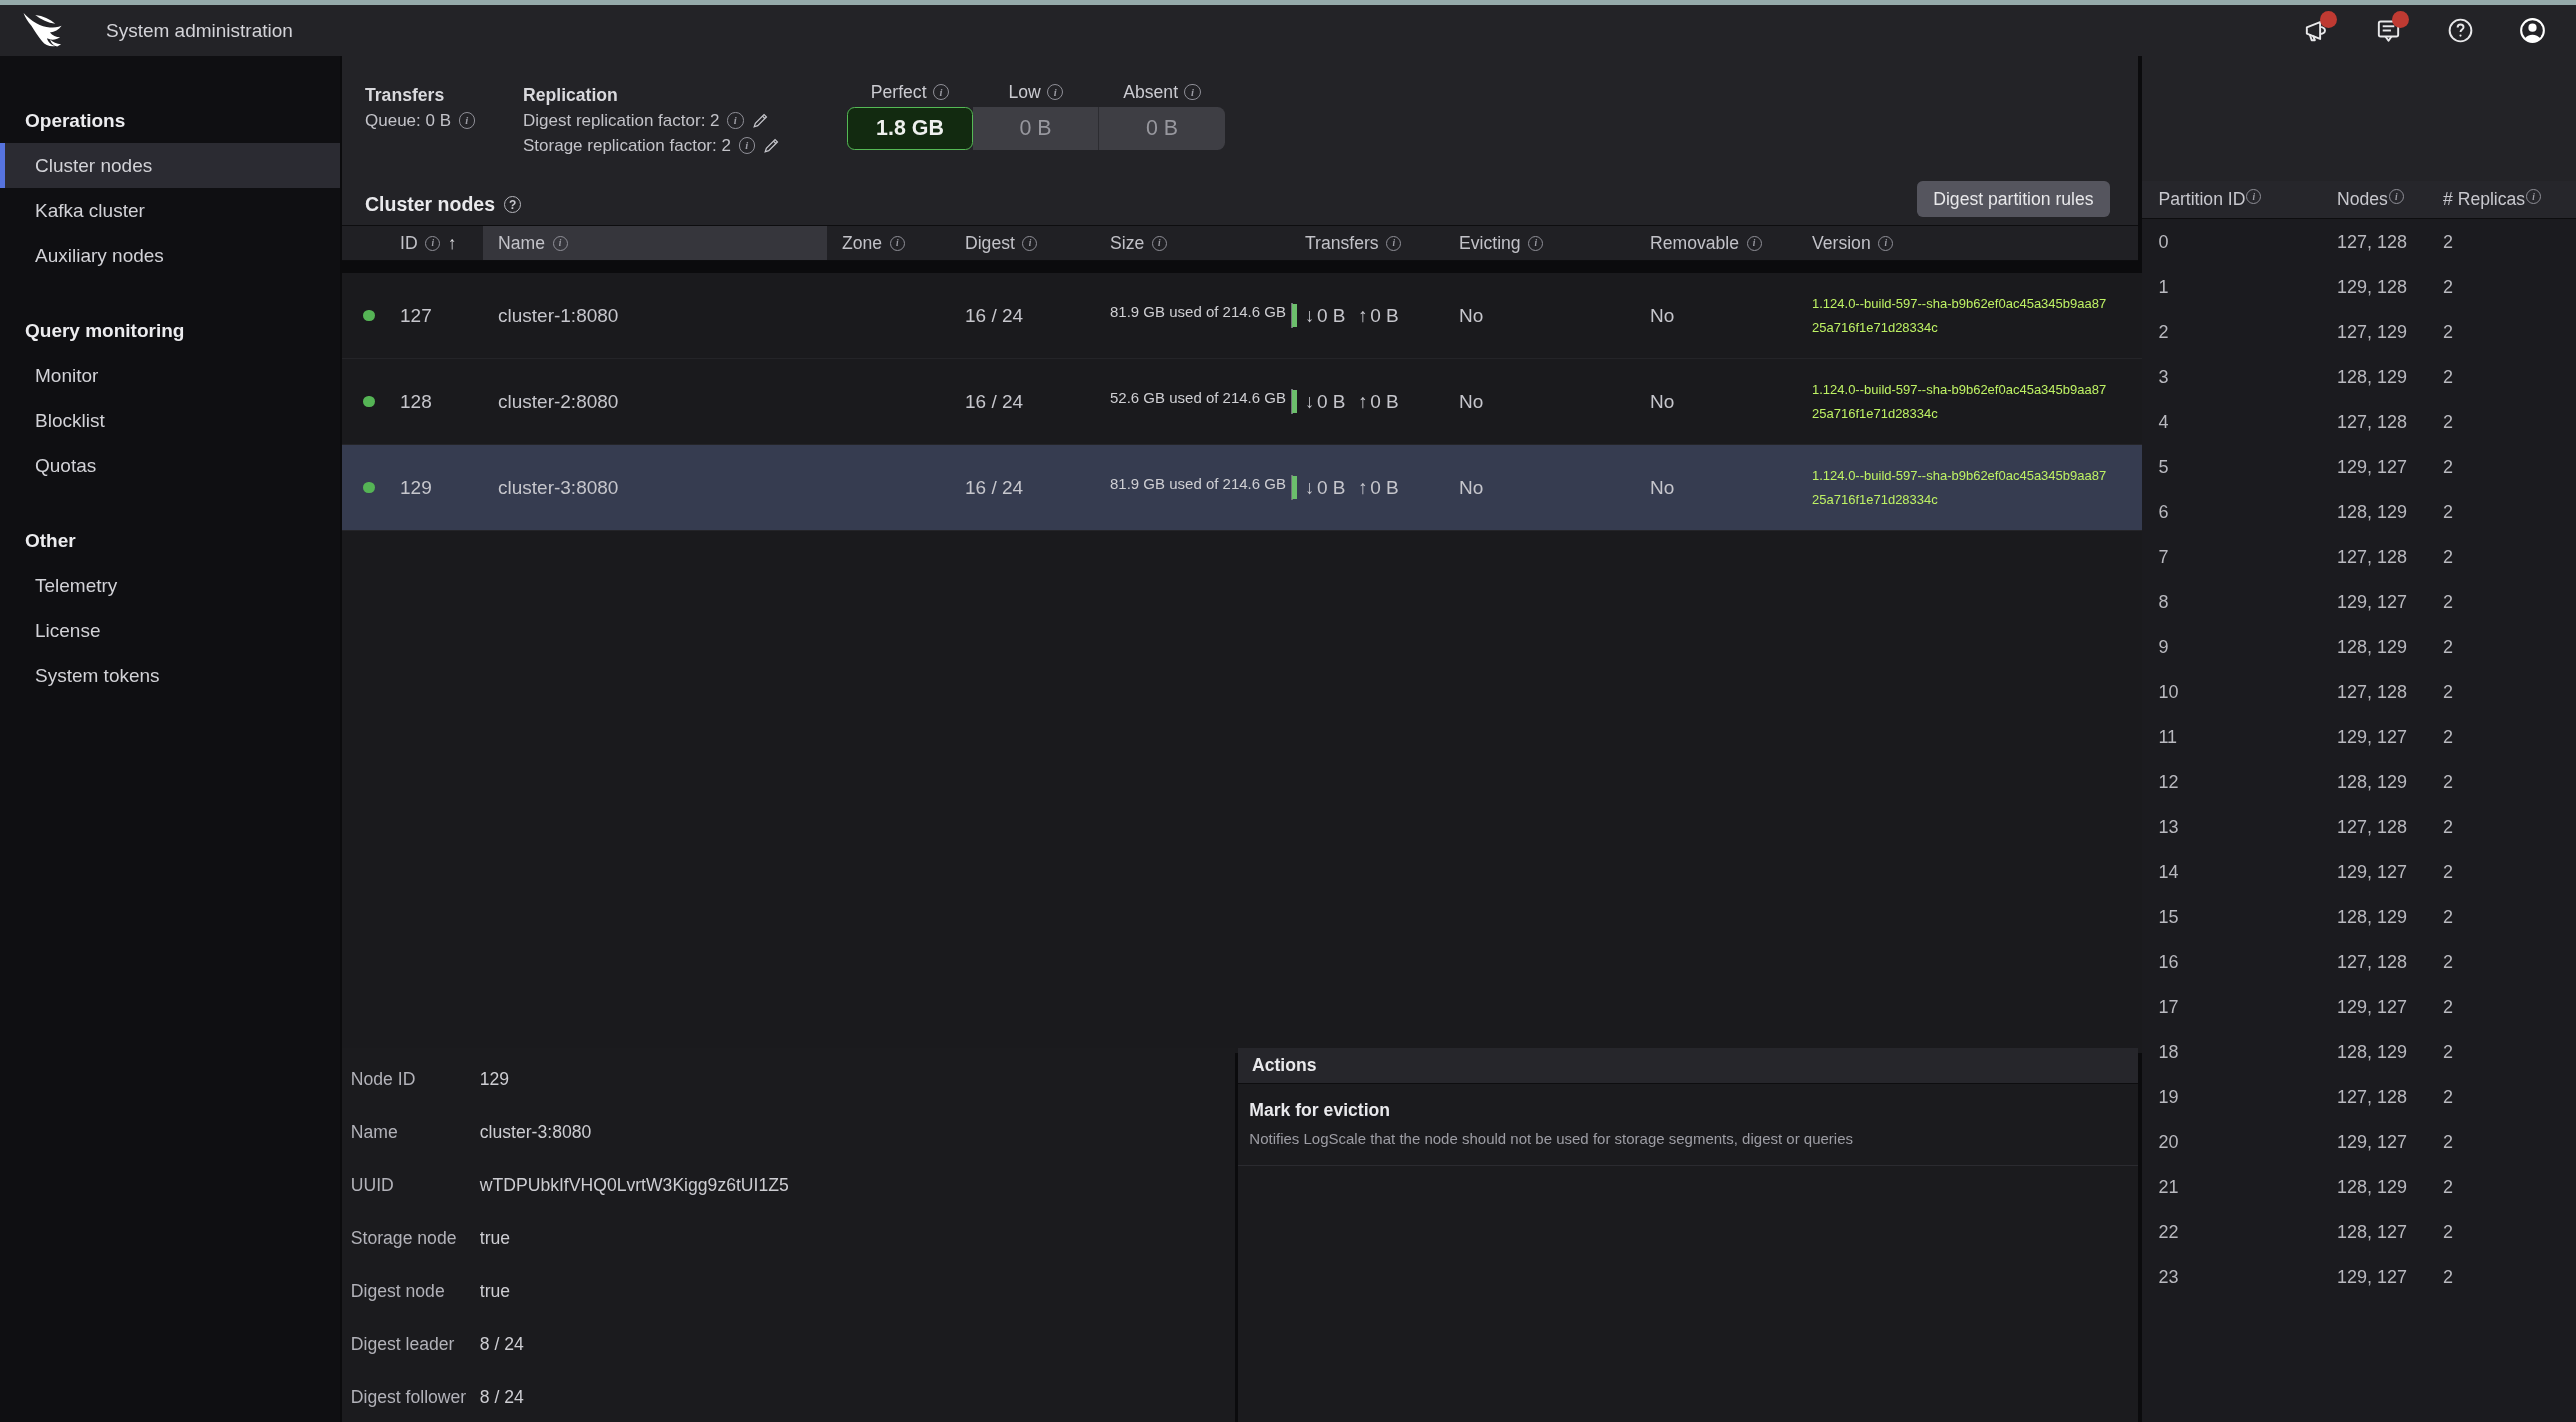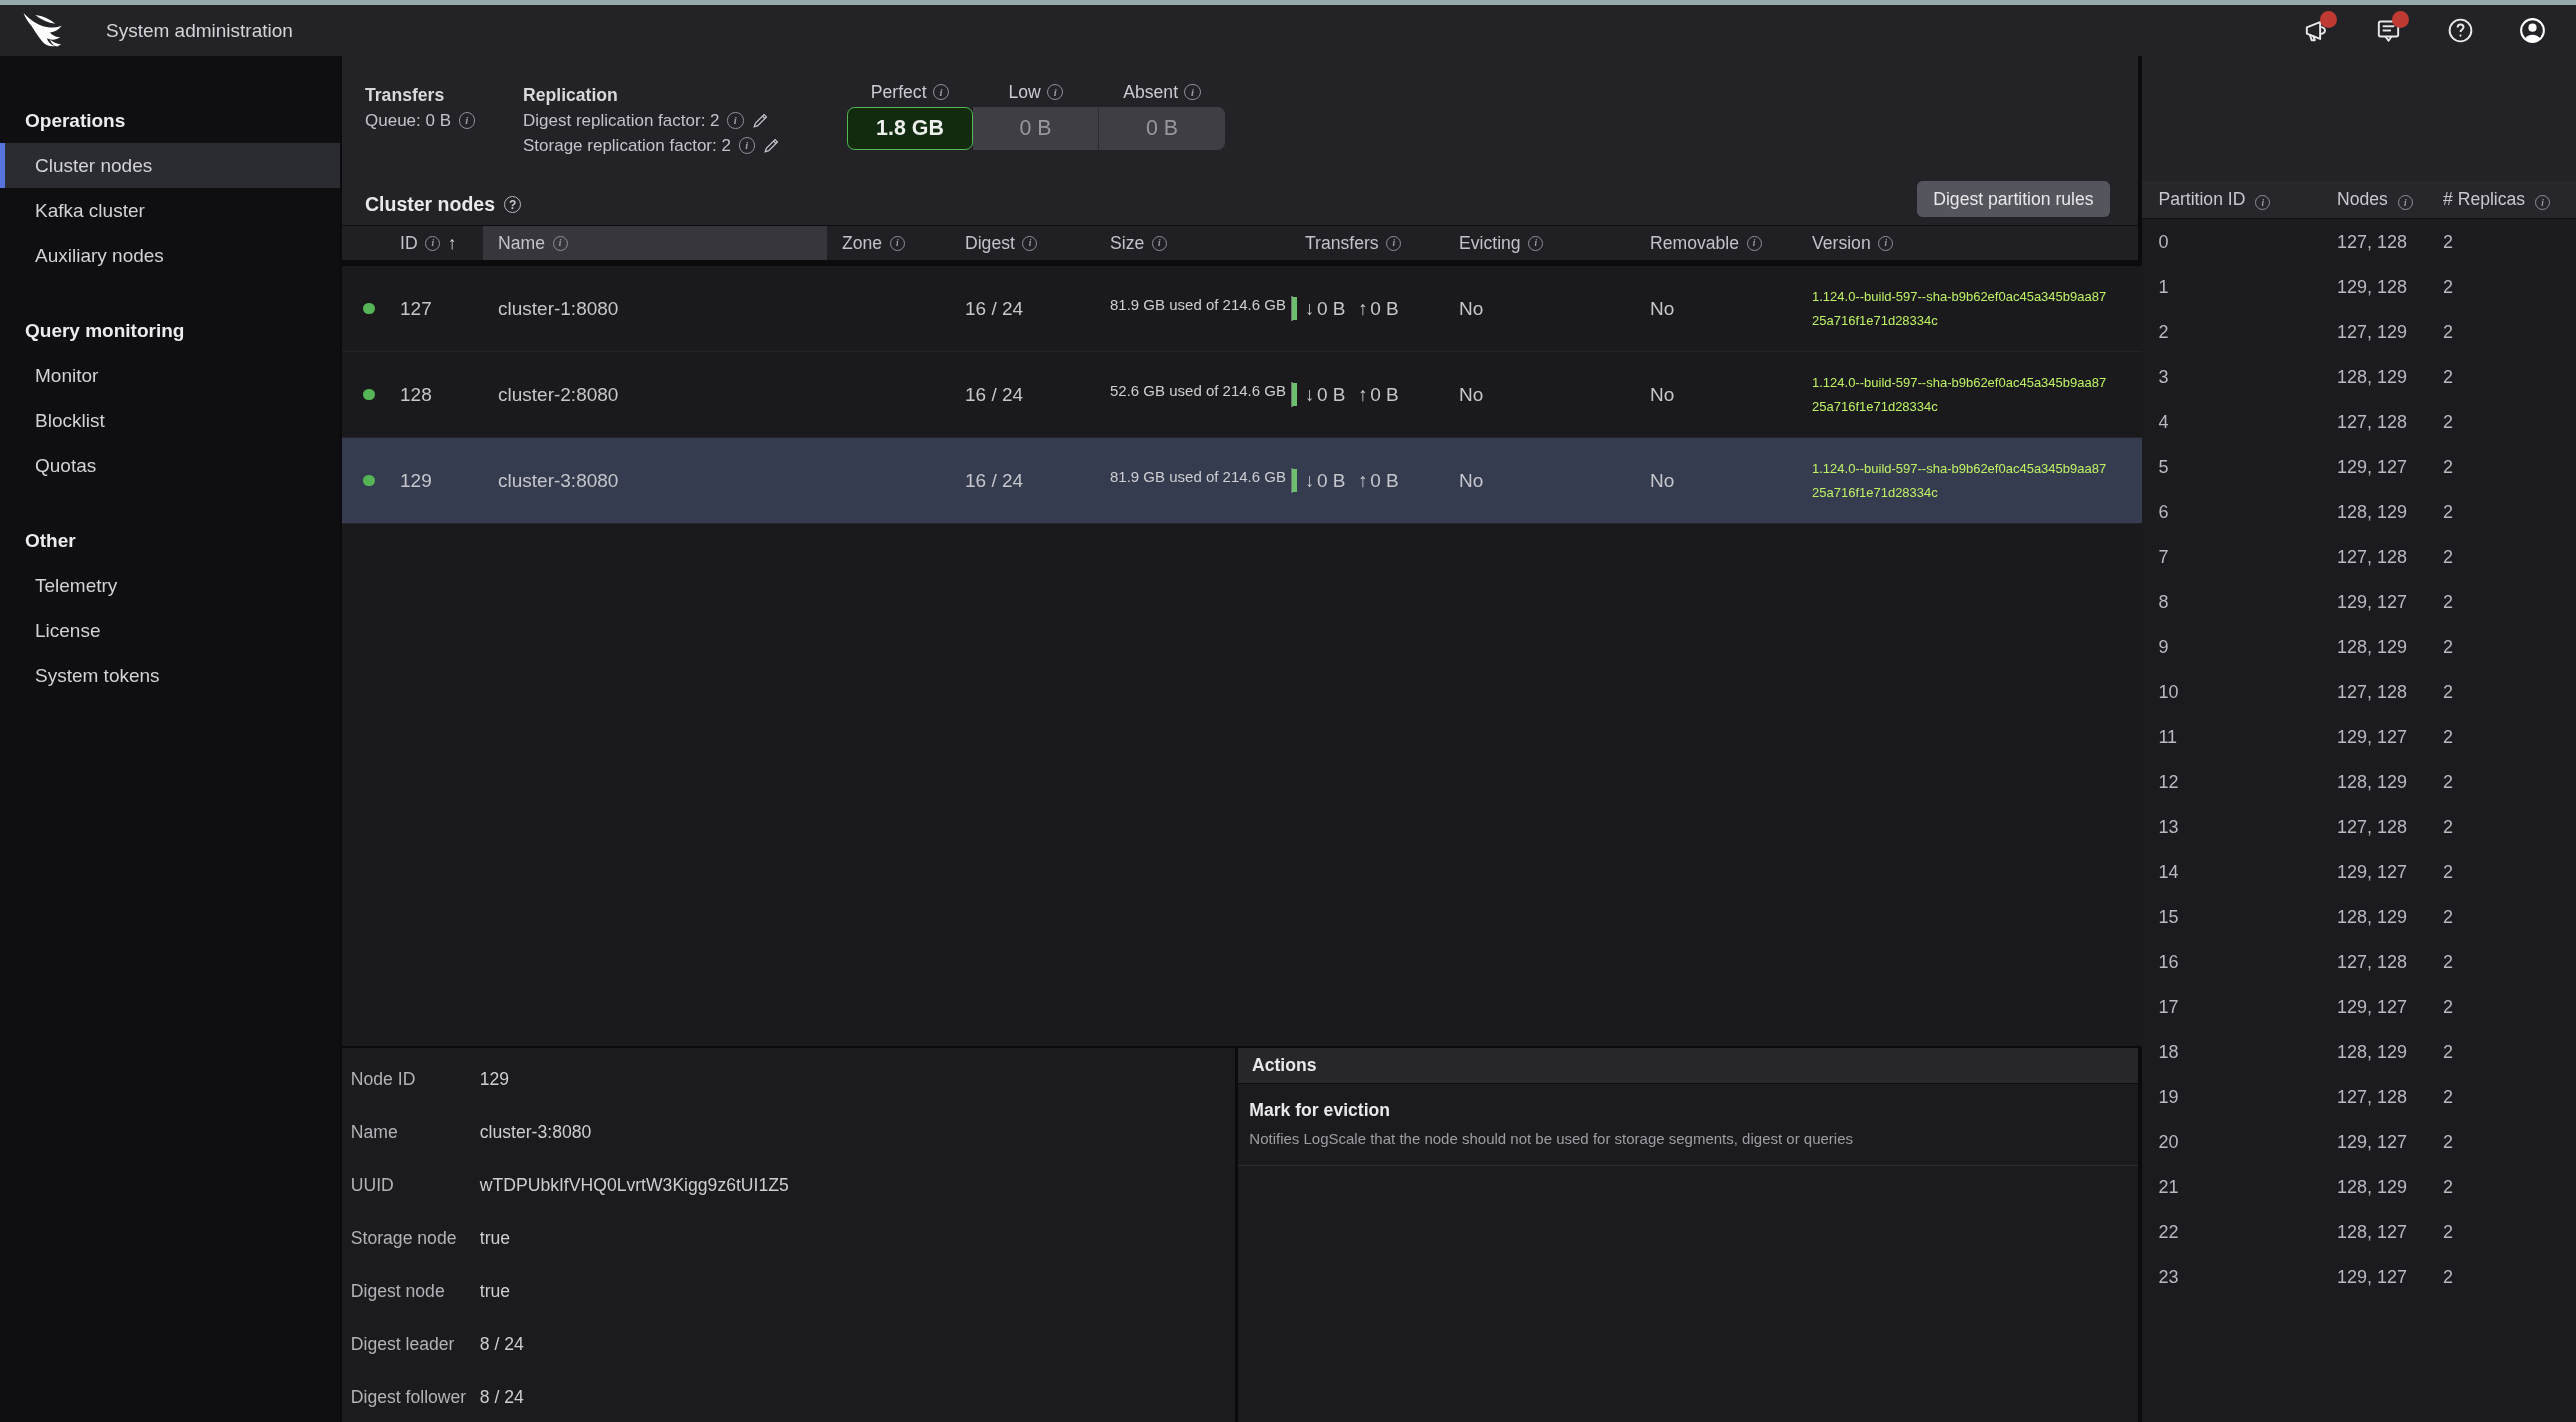--- a/index.html
+++ b/index.html
@@ -60,21 +60,21 @@
              border-radius:5.7px; display:flex; align-items:center; font-size:17.6px; color:#e8e8ea; cursor:pointer; }
 
   
   .grid-cols { display:grid; grid-template-columns:43px 98px 344px 123px 145px 195px 154px 191px 162px 1fr; }
   .thead { left:342px; top:225px; width:1796px; height:36px; background:#202024;
            border-top:1.9px solid #0d0d0f; border-bottom:1.9px solid #0d0d0f; font-size:17.6px; color:#c2c2c8; }
   .thead .hcell { display:flex; align-items:center; gap:7.6px; padding-left:15px; height:100%; cursor:pointer; }
   .thead .hcell.name-col { background:#36363c; }
   .thead .i-ic { width:15px; height:15px; font-size:9.4px; }
   .sort-arrow { font-size:17.6px; color:#dcdce0; }
-  .rows-area { left:342px; top:266px; width:1840px; height:780px; background:#1a1a1d; }
+  .rows-area { left:342px; top:273px; width:1840px; height:780px; background:#1a1a1d; }
   .crow { height:86px; align-items:center; background:#1a1a1d; border-bottom:0.6px solid #242428;
           font-size:19px; color:#c6c6cc; cursor:pointer; }
   .crow.selected { background:#363c50; }
   .cell { padding-left:15px; }
   .dot { width:11.3px; height:11.3px; border-radius:50%; background:#55b455; margin-left:21.4px; }
   .size-wrap { display:flex; flex-direction:row; gap:5px; }
   .size-label { font-size:15px; color:#cfcfd3; white-space:nowrap; }
   .bar { position:relative; width:148px; height:25px; border:1.3px solid #73737a; background:#27272a; }
   .bar-fill { position:absolute; left:0; top:0; bottom:0; background:#47474c; }
   .bar-green { position:absolute; left:0; top:0; bottom:0; width:5px; background:#6cbf6c; }
@@ -94,21 +94,21 @@
   .action-item { padding:16.4px 15px 17.6px 11.3px; border-bottom:1.3px solid #2b2b30; cursor:pointer; }
   .action-title { font-size:17.6px; font-weight:700; color:#e9e9ec; }
   .action-desc { margin-top:8.8px; font-size:15px; color:#9d9da4; }
 
   
   .right-panel { left:2142px; top:56px; width:434px; height:1366px; background:#1b1b1f; }
   .rp-spacer { height:125px; background:#232327; }
   .rp-header { height:38px; background:#26262b; border-bottom:1.9px solid #0d0d0f;
                display:grid; grid-template-columns:195px 106px 1fr; align-items:center;
                font-size:17.6px; color:#c8c8ce; }
-  .rp-header .hcell { display:flex; align-items:flex-end; gap:10px; }
+  .rp-header .hcell { display:flex; align-items:flex-start; gap:1px; }
   .rp-header .hcell:first-child { padding-left:16.4px; }
   .rp-header .i-ic { width:15px; height:15px; font-size:9.4px; }
   .rp-rows { padding-top:1.3px; }
   .prow { display:grid; grid-template-columns:195px 106px 1fr; height:45px; align-items:center;
           font-size:18px; color:#b9b9bf; }
   .prow .pcell:first-child { padding-left:16.4px; }
 </style>
 </head>
 <body>
 

